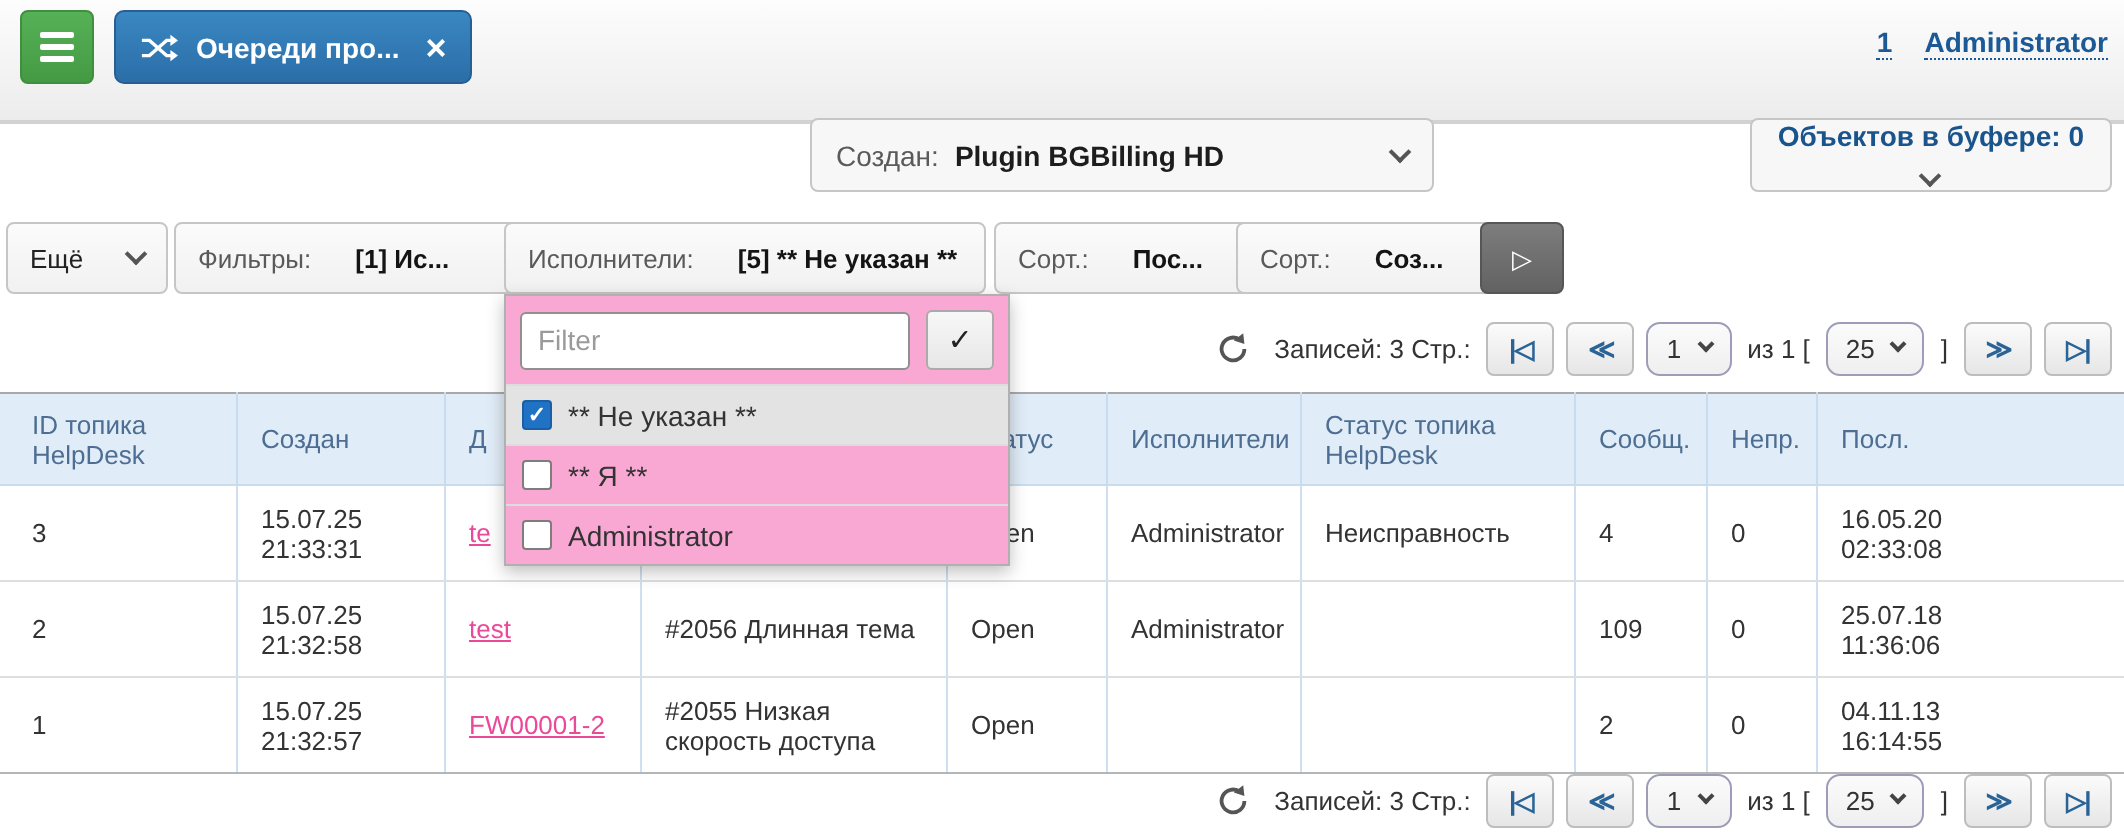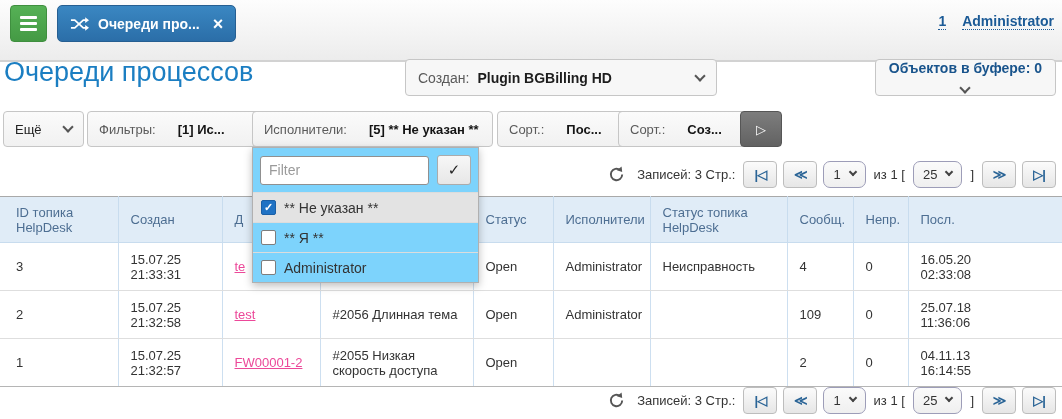--- a/index.html
+++ b/index.html
@@ -40,21 +40,21 @@
           background:linear-gradient(#fbfbfb,#f1f1f1); border:1px solid #c6c6c6; border-radius:4px;
           display:flex; align-items:center; padding:0 11px; gap:22px; cursor:pointer; white-space:nowrap; }
   .chip-label { color:#5a5a5a; }
   .chip-value { color:#141414; font-weight:bold; }
   .chip-close { margin-left:7px; font-size:17px; color:#333; line-height:1; }
   .run-btn { position:absolute; left:740px; top:111px; width:42px; height:36px;
              background:linear-gradient(#7d7d7d,#626262); border:1px solid #565656; border-radius:4px;
              color:#fff; display:flex; align-items:center; justify-content:center; font-size:13px; cursor:pointer; }
 
   
-  .panel { position:absolute; left:252px; top:147px; width:227px; background:#7dd3fc;
+  .panel { position:absolute; left:252px; top:147px; width:253px; background:#f9a8d4;
            border:1px solid #b0b0b0; box-shadow:0 3px 8px rgba(0,0,0,0.25); z-index:10; }
   .panel-top { display:flex; padding:7px; gap:8px; align-items:center; }
   .panel-input { flex:1; height:29px; border:1px solid #909090; border-radius:3px; padding:0 8px;
                  font-family:inherit; font-size:14px; color:#333; min-width:0; }
   .panel-input::placeholder { color:#9a9a9a; }
   .panel-apply { width:34px; height:30px; background:linear-gradient(#f7f7f7,#e7e7e7);
                  border:1px solid #ababab; border-radius:3px; font-size:15px; color:#222;
                  display:flex; align-items:center; justify-content:center; cursor:pointer; flex:none; }
   .panel-item { display:flex; align-items:center; gap:8px; height:30px; padding:0 8px;
                 border-top:1px solid #dcdcdc; font-size:14px; cursor:pointer; }
@@ -108,21 +108,20 @@
       </svg>
       <span>Очереди про...</span>
       <span class="tab-close">×</span>
     </div>
     <div class="user-area">
       <a class="user-link">1</a>
       <a class="user-link">Administrator</a>
     </div>
   </div>
 
-  <div class="page-title">Очереди процессов</div>
   <div class="queue-select">
     <span class="queue-label">Создан:</span>
     <span class="queue-value">Plugin BGBilling HD</span>
     <span class="chev"></span>
   </div>
   <div class="buffer-btn">
     <span>Объектов в буфере: 0</span>
     <span class="chev"></span>
   </div>
 

